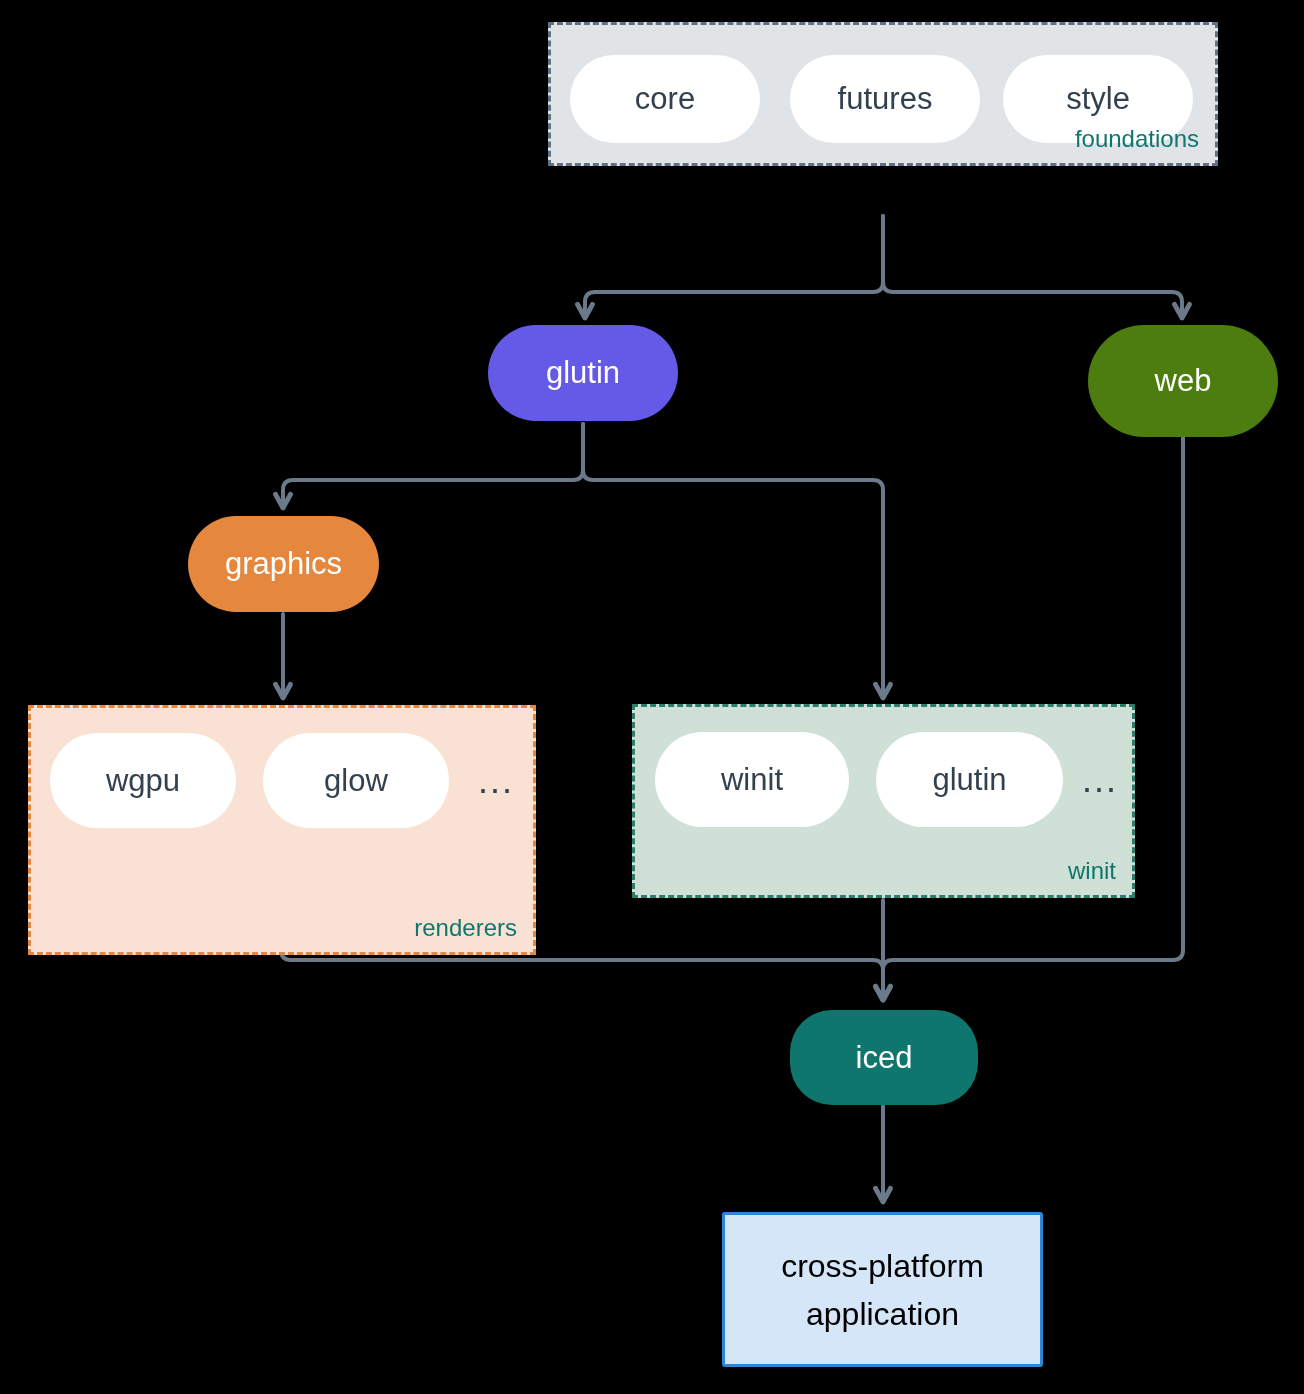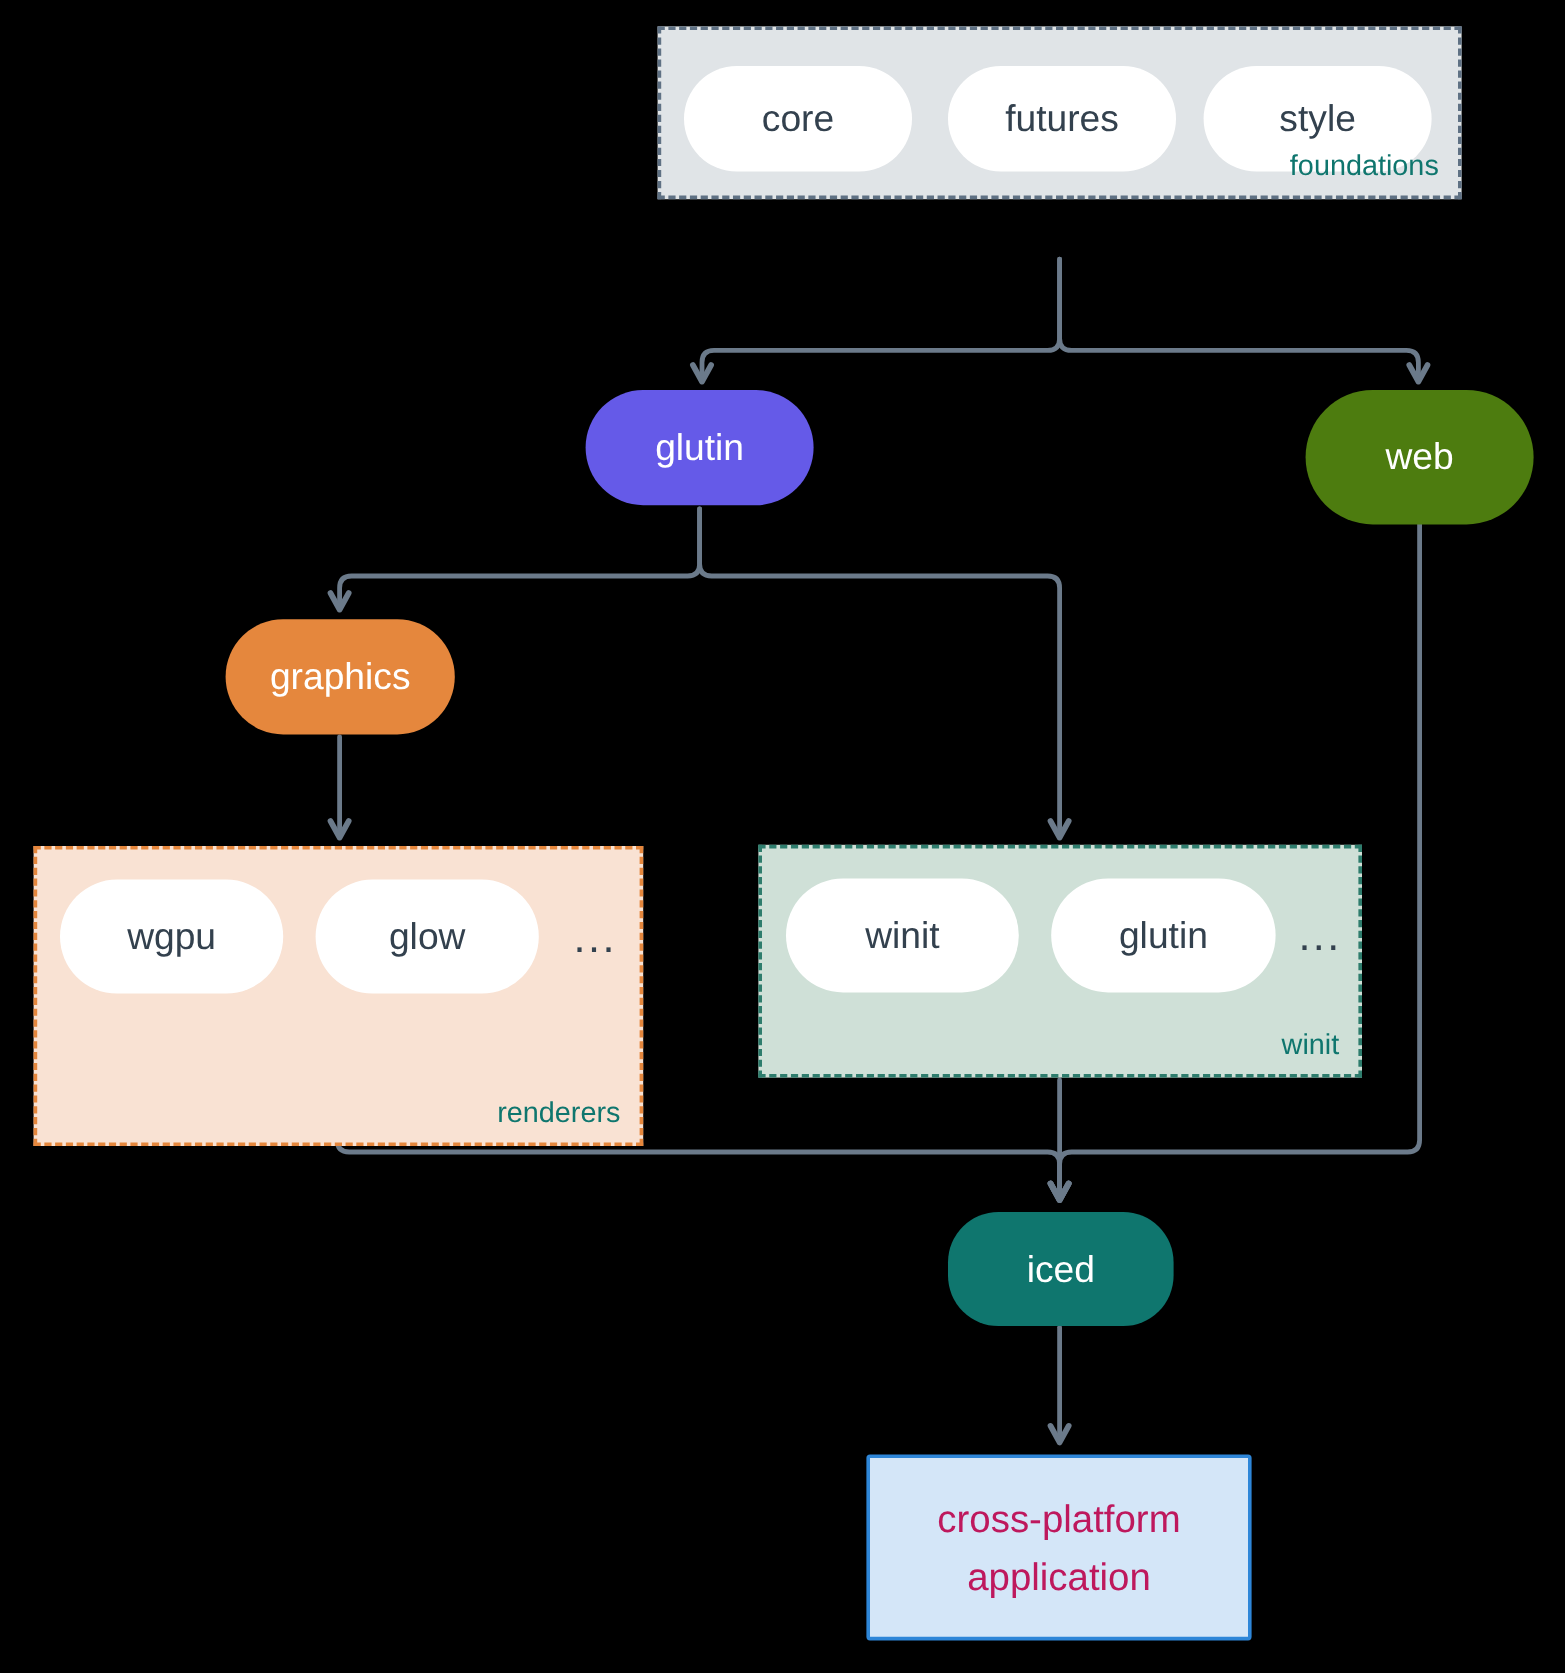--- a/index.html
+++ b/index.html
@@ -96,21 +96,21 @@
     box-sizing: border-box;
     background: #d4e6f8;
     border: 3px solid #2e86d8;
     border-radius: 3px;
     display: flex;
     align-items: center;
     justify-content: center;
     text-align: center;
     font-size: 32px;
     line-height: 48px;
-    color: #be185d;
+    color: #000000;
     padding: 0 24px;
   }
 </style>
 </head>
 <body>
 
 <div class="stage">
 
   <svg class="wires" width="1304" height="1394" viewBox="0 0 1304 1394">
     <defs>

